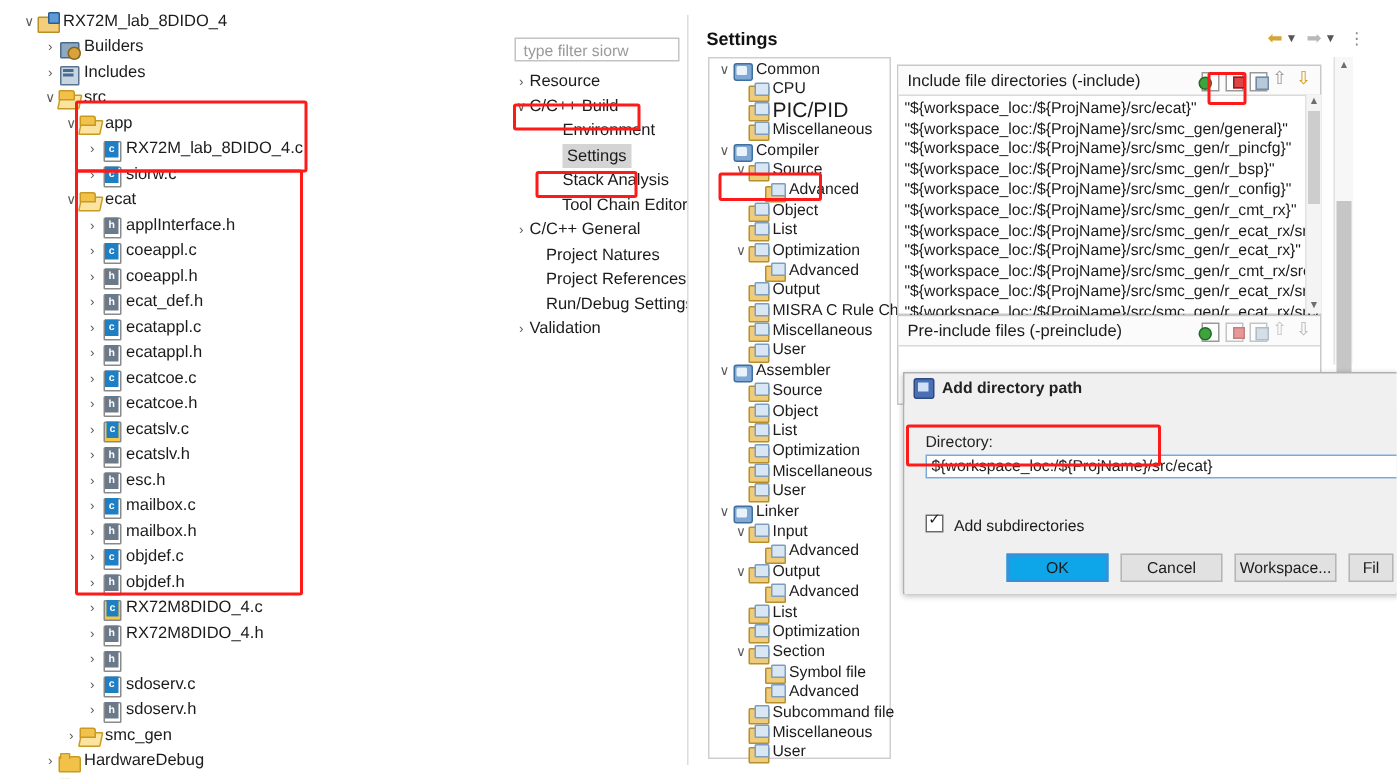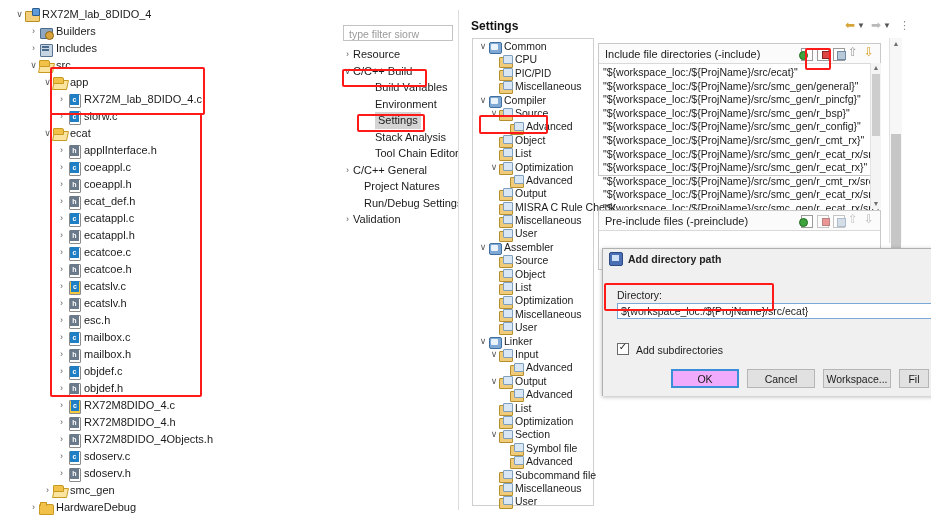--- a/index.html
+++ b/index.html
@@ -112,21 +112,21 @@
   .dlg-title{display:flex;align-items:center;height:20px;padding:0 6px;font-size:10.5px;font-weight:bold;color:#222;}
   .dlg-ico{width:12px;height:12px;margin-right:5px;background:#4a6fb5;border:1px solid #2d4a82;border-radius:2px;position:relative;}
   .dlg-ico::after{content:"";position:absolute;left:2px;top:2px;width:7px;height:6px;background:#cfe0f7;}
   .dlg-label{font-size:10.5px;color:#222;}
   .dlg-input{background:#fff;border:1px solid #7aa8d8;height:16px;font-size:10.5px;
     color:#222;padding:0 3px;box-sizing:border-box;line-height:15px;}
   .chk{width:10px;height:10px;border:1px solid #6a6a6a;background:#fff;display:inline-block;position:relative;vertical-align:-1px;}
   .chk::after{content:"\2713";position:absolute;left:0;top:-3px;font-size:10px;color:#1b1b1b;width:10px;text-align:center;}
   .btn{background:#e1e1e1;border:1px solid #b5b5b5;height:19px;font-size:10.5px;color:#1b1b1b;
     display:flex;align-items:center;justify-content:center;box-sizing:border-box;}
-  .btn.primary{border:2px solid #3b8fd8;background:#f0abfc;text-align:center;}
+  .btn.primary{border:2px solid #3b8fd8;background:#0ea5e9;text-align:center;}
 
   .hdr-icons{display:flex;align-items:center;gap:2px;}
   .hi{font-size:12px;color:#d6a53a;}
   .hi.grey{color:#b9b9b9;}
   .hi.caret{font-size:8px;color:#555;}
   .hi.dots{font-size:11px;color:#8a8a8a;letter-spacing:-1px;}
 </style>
 </head>
 <body>
 
@@ -252,21 +252,20 @@
       <span class="lbl">RX72M8DIDO_4.c</span>
     </div>
     <div class="row" style="padding-left: 56px;">
       <span class="arrow">›</span>
       <span class="ico ic-h"></span>
       <span class="lbl">RX72M8DIDO_4.h</span>
     </div>
     <div class="row" style="padding-left: 56px;">
       <span class="arrow">›</span>
       <span class="ico ic-h"></span>
-      <span class="lbl">RX72M8DIDO_4Objects.h</span>
     </div>
     <div class="row" style="padding-left: 56px;">
       <span class="arrow">›</span>
       <span class="ico ic-c"></span>
       <span class="lbl">sdoserv.c</span>
     </div>
     <div class="row" style="padding-left: 56px;">
       <span class="arrow">›</span>
       <span class="ico ic-h"></span>
       <span class="lbl">sdoserv.h</span>
@@ -293,45 +292,45 @@
     <div class="prop-row" style="padding-left: 4px;">
       <span class="prop-arrow">›</span>
       <span>Resource</span>
     </div>
     <div class="prop-row" style="padding-left: 4px;">
       <span class="prop-arrow">∨</span>
       <span>C/C++ Build</span>
     </div>
     <div class="prop-row" style="padding-left: 26px;">
       <span class="prop-arrow">&nbsp;</span>
-      <span>Build Variables</span>
-    </div>
-    <div class="prop-row" style="padding-left: 26px;">
-      <span class="prop-arrow">&nbsp;</span>
       <span>Environment</span>
     </div>
     <div class="prop-row" style="padding-left: 26px;">
       <span class="prop-arrow">&nbsp;</span>
       <span class="sel">Settings</span>
     </div>
     <div class="prop-row" style="padding-left: 26px;">
       <span class="prop-arrow">&nbsp;</span>
       <span>Stack Analysis</span>
     </div>
-    <div class="prop-row" style="padding-left: 26px;">
+    <div class="prop-row" style="padding-left: 26px; justify-content: center;">
       <span class="prop-arrow">&nbsp;</span>
       <span>Tool Chain Editor</span>
     </div>
     <div class="prop-row" style="padding-left: 4px;">
       <span class="prop-arrow">›</span>
       <span>C/C++ General</span>
     </div>
     <div class="prop-row" style="padding-left: 15px;">
       <span class="prop-arrow">&nbsp;</span>
       <span>Project Natures</span>
+    </div>
+    <div class="prop-row" style="padding-left: 15px;">
+      <span class="prop-arrow">&nbsp;</span>
+      <span>Project References</span>
     </div>
     <div class="prop-row" style="padding-left: 15px;">
       <span class="prop-arrow">&nbsp;</span>
       <span>Run/Debug Settings</span>
     </div>
     <div class="prop-row" style="padding-left: 4px;">
       <span class="prop-arrow">›</span>
       <span>Validation</span>
     </div>
   </div>
@@ -359,21 +358,21 @@
       <span class="lbl" style="font-size: 10.5px;">Common</span>
     </div>
     <div class="row" style="height: 13.4px; line-height: 13.4px; padding-left: 15px;">
       <span class="arrow none" style="width: 10px; min-width: 10px;">&nbsp;</span>
       <span class="ico ic-page" style="width: 13px; min-width: 13px; height: 13px;"></span>
       <span class="lbl" style="font-size: 10.5px;">CPU</span>
     </div>
     <div class="row" style="height: 13.4px; line-height: 13.4px; padding-left: 15px;">
       <span class="arrow none" style="width: 10px; min-width: 10px;">&nbsp;</span>
       <span class="ico ic-page" style="width: 13px; min-width: 13px; height: 13px;"></span>
-      <span class="lbl" style="font-size: 10px;">PIC/PID</span>
+      <span class="lbl" style="font-size: 14px;">PIC/PID</span>
     </div>
     <div class="row" style="height: 13.4px; line-height: 13.4px; padding-left: 15px;">
       <span class="arrow none" style="width: 10px; min-width: 10px;">&nbsp;</span>
       <span class="ico ic-page" style="width: 13px; min-width: 13px; height: 13px;"></span>
       <span class="lbl" style="font-size: 10.5px;">Miscellaneous</span>
     </div>
     <div class="row" style="height: 13.4px; line-height: 13.4px; padding-left: 4px;">
       <span class="arrow" style="width: 10px; min-width: 10px;">∨</span>
       <span class="ico ic-tool" style="width: 13px; min-width: 13px; height: 13px;"></span>
       <span class="lbl" style="font-size: 10.5px;">Compiler</span>
@@ -523,21 +522,21 @@
       <span class="ico ic-page" style="width: 13px; min-width: 13px; height: 13px;"></span>
       <span class="lbl" style="font-size: 10.5px;">Miscellaneous</span>
     </div>
     <div class="row" style="height: 13.4px; line-height: 13.4px; padding-left: 15px;">
       <span class="arrow none" style="width: 10px; min-width: 10px;">&nbsp;</span>
       <span class="ico ic-page" style="width: 13px; min-width: 13px; height: 13px;"></span>
       <span class="lbl" style="font-size: 10.5px;">User</span>
     </div>
   </div>
 
-<div class="group" style="left:598px;top:43px;width:283px;height:133px;">
+<div class="group" style="left:598px;top:43px;width:283px;height:167px;">
   <div class="group-head">
     <span>Include file directories (-include)</span>
     <span class="tbicons">
       <span class="tbi tbi-add"></span>
       <span class="tbi tbi-del"></span>
       <span class="tbi tbi-edit"></span>
       <span class="tbi tbi-up"></span>
       <span class="tbi tbi-down"></span>
     </span>
   </div>

